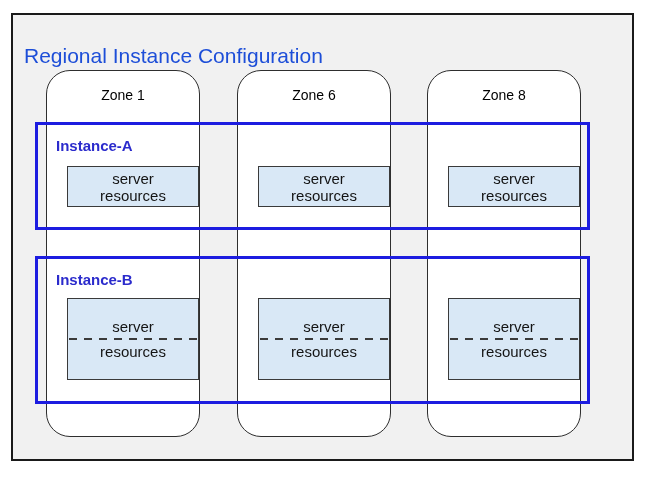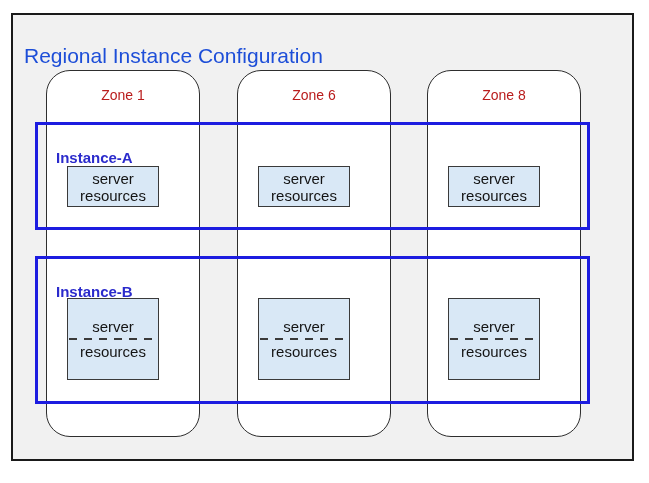--- a/index.html
+++ b/index.html
@@ -15,33 +15,33 @@
     position:absolute;left:24px;top:20px;font-size:21px;color:#1d4ed8;
     white-space:nowrap;
     margin-top:24px;
   }
   .zone{
     position:absolute;top:70px;width:154px;height:367px;
     background:#ffffff;border:1px solid #2e2e2e;border-radius:24px;
     box-sizing:border-box;
   }
   .z1{left:46px;} .z2{left:237px;} .z3{left:427px;}
-  .zlabel{margin-top:16px;text-align:center;font-size:14px;color:#b91c1c;}
+  .zlabel{margin-top:16px;text-align:center;font-size:14px;color:#000000;}
   .instance{
     position:absolute;left:35px;width:555px;
     border:3px solid #1c1ce0;box-sizing:border-box;background:transparent;
   }
   .ia{top:122px;height:108px;}
   .ib{top:256px;height:148px;}
   .ilabel{
-    position:absolute;left:18px;top:24px;
+    position:absolute;left:18px;top:12px;
     font-size:15px;font-weight:bold;color:#2b2bcc;white-space:nowrap;
   }
   .srv{
-    position:absolute;width:92px;background:#d9e8f6;border:1px solid #3a3a3a;
+    position:absolute;width:132px;background:#d9e8f6;border:1px solid #3a3a3a;
     box-sizing:border-box;font-size:15px;color:#141414;text-align:center;
   }
   .row-a{top:166px;height:41px;padding-top:3px;line-height:17px;}
   .row-b{top:298px;height:82px;}
   .c1{left:67px;} .c2{left:258px;} .c3{left:448px;}
   .half-top{
     height:39px;display:flex;align-items:flex-end;justify-content:center;
     padding-bottom:4px;box-sizing:border-box;line-height:15px;
   }
   .split{

